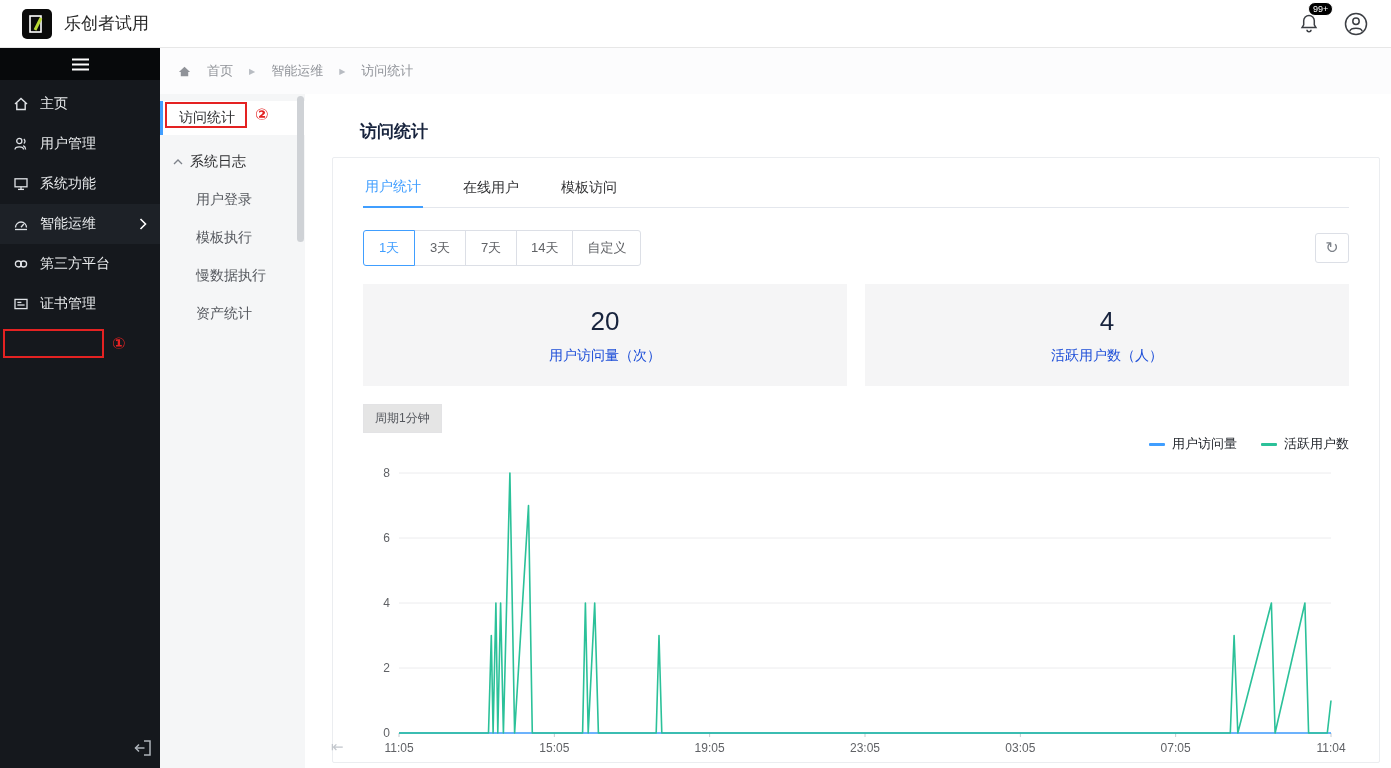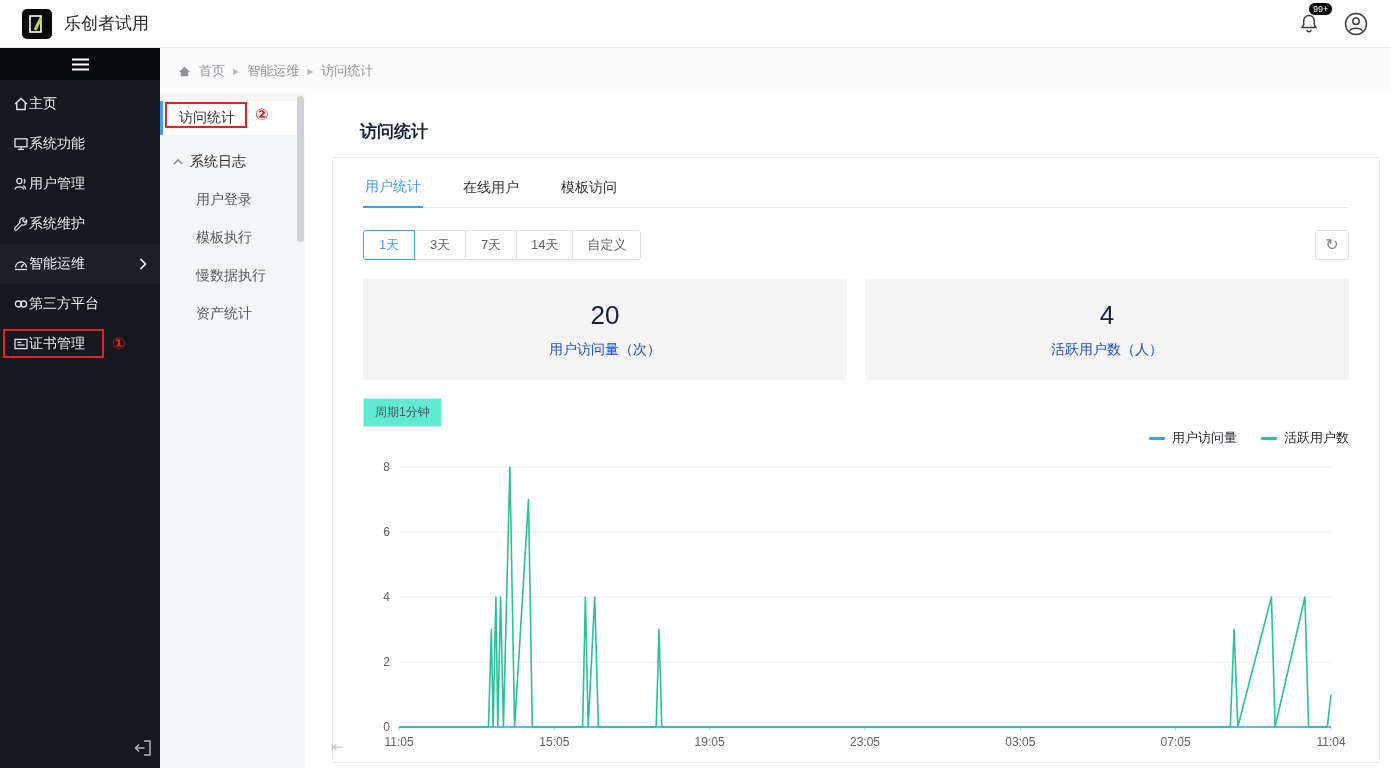--- a/index.html
+++ b/index.html
@@ -17,29 +17,29 @@
   .bell-wrap{position:relative;width:26px;height:26px;cursor:pointer}
   .badge{position:absolute;top:-9px;left:11px;background:#000000;color:#fff;font-size:9px;
     line-height:12px;padding:0 4px;border-radius:8px;border:1px solid #fff;white-space:nowrap}
   .avatar{width:26px;height:26px;cursor:pointer}
 
   
   .sidebar{position:absolute;top:48px;left:0;width:160px;height:720px;background:#15181d;color:#e8eaec}
   .hamburger{height:32px;background:#07090b;color:#fff;display:flex;align-items:center;
     justify-content:center;font-size:15px;cursor:pointer;letter-spacing:1px}
   .nav{padding-top:4px}
-  .nav-item{display:flex;align-items:center;height:40px;padding:0 13px;font-size:14px;cursor:pointer}
+  .nav-item{display:flex;align-items:center;height:40px;padding:0 13px;font-size:14px;gap:11px;cursor:pointer}
   .nav-item .nav-icon{width:16px;height:16px;flex:0 0 auto;color:#dfe2e6;display:flex;align-items:center}
   .nav-item.active{background:#1d2127}
   .nav-item .arrow{margin-left:auto;color:#fff;display:flex}
   .logout-btn{position:absolute;bottom:8px;right:5px;width:22px;height:22px;color:#aeb4bb;cursor:pointer}
 
   
   .breadcrumb-bar{position:absolute;left:160px;top:48px;width:1231px;height:46px;background:#fcfcfd;
-    display:flex;align-items:center;padding-left:18px;gap:8px;font-size:13px;color:#909399}
+    display:flex;align-items:center;padding-left:18px;gap:16px;font-size:13px;color:#909399}
   .bc-sep{font-size:8px;color:#b8bcc2}
   .bc-item{cursor:pointer}
   .bc-home{display:flex;align-items:center;color:#909399}
 
   
   .submenu{position:absolute;left:160px;top:94px;width:145px;height:674px;background:#f5f6f7}
   .submenu-item-selected{height:34px;display:flex;align-items:center;background:#fff;
     border-left:3px solid #409eff;padding-left:16px;font-size:14px;color:#303133;margin-top:7px;cursor:pointer}
   .submenu-group{display:flex;align-items:center;gap:7px;height:38px;padding-left:13px;
     font-size:14px;color:#303133;margin-top:8px;cursor:pointer}
@@ -53,36 +53,36 @@
   .main{position:absolute;left:305px;top:94px;width:1086px;height:674px;background:#fff;
     padding:18px 10px 0 27px}
   .page-title{font-size:17px;font-weight:bold;color:#17233d;margin:8px 0 14px 28px}
   .card{background:#fff;border:1px solid #ebedf0;border-radius:2px;width:1048px;height:606px;
     padding:10px 30px 0;position:relative}
   .tabs{display:flex;gap:38px;border-bottom:1px solid #e4e7ed;height:40px}
   .tab{font-size:14px;color:#303133;display:flex;align-items:center;cursor:pointer;padding:0 2px}
   .tab.active{color:#409eff;border-bottom:2px solid #409eff;margin-bottom:-1px}
   .toolbar{display:flex;align-items:center;margin-top:22px}
   .range-group{display:flex}
-  .range-btn{min-width:52px;height:30px;border:1px solid #dcdfe6;background:#fff;font-size:13px;
+  .range-btn{min-width:52px;height:36px;border:1px solid #dcdfe6;background:#fff;font-size:13px;
     color:#606266;display:flex;align-items:center;justify-content:center;margin-left:-1px;
     padding:0 14px;cursor:pointer}
   .range-btn:first-child{margin-left:0;border-radius:3px 0 0 3px}
   .range-btn:last-child{border-radius:0 3px 3px 0}
   .range-btn.active{color:#409eff;border-color:#409eff;position:relative;z-index:1}
   .refresh-btn{margin-left:auto;width:34px;height:30px;border:1px solid #dcdfe6;border-radius:3px;
     background:#fff;color:#7d8289;font-size:16px;line-height:1;cursor:pointer;display:flex;
     align-items:center;justify-content:center}
   .stats-row{display:flex;gap:18px;margin-top:18px}
   .stat-card{flex:1;height:102px;background:#f5f5f6;display:flex;flex-direction:column;
     align-items:center;justify-content:center}
   .stat-value{font-size:26px;font-weight:normal;color:#17233d}
   .stat-label{font-size:14px;color:#1d4ed8;margin-top:10px}
   .chip-row{margin-top:18px}
-  .period-chip{display:inline-block;background:#5eead4;border:1px solid #e3e3e5;font-size:12px;
+  .period-chip{display:inline-block;background:#e5e5e5;border:1px solid #e3e3e5;font-size:12px;
     color:#53565c;padding:5px 11px}
   .legend{display:flex;justify-content:flex-end;gap:24px;font-size:13px;color:#24282e;margin-top:2px}
   .legend-item{display:flex;align-items:center;cursor:pointer}
   .legend-item i{display:inline-block;width:16px;height:3px;margin-right:7px;border-radius:1px}
   .chart{width:988px;height:306px;display:block;margin-top:0}
   .chart text{font-size:12px;fill:#606266}
   .hscroll-arrow{position:absolute;left:-2px;bottom:6px;color:#c3c7cd;font-size:15px;cursor:pointer}
 
   
   .anno-box{position:absolute;border:2px solid #e42222;z-index:9;pointer-events:none}
@@ -132,44 +132,36 @@
         <span class="nav-icon">
           <svg width="16" height="16" viewBox="0 0 16 16">
               <path d="M2 8 8 2.5 14 8M3.8 7v6.5h8.4V7" fill="none" stroke="currentColor" stroke-width="1.4"></path>
             </svg>
         </span>
         <span>主页</span>
       </div>
       <div class="nav-item">
         <span class="nav-icon">
           <svg width="16" height="16" viewBox="0 0 16 16">
+              <circle cx="6.3" cy="5" r="2.6" fill="none" stroke="currentColor" stroke-width="1.3"></circle>
+              <path d="M2 13.5c0-3.6 8.6-3.6 8.6 0" fill="none" stroke="currentColor" stroke-width="1.3"></path>
+              <path d="M10.8 3.1a2.6 2.6 0 0 1 0 4.4M12.6 13.5c0-2-1-3.2-2.4-3.9" fill="none" stroke="currentColor" stroke-width="1.3"></path>
+            </svg>
+        </span>
+        <span>用户管理</span>
+      </div>
+      <div class="nav-item">
+        <span class="nav-icon">
+          <svg width="16" height="16" viewBox="0 0 16 16">
               <rect x="2" y="2.8" width="12" height="8" fill="none" stroke="currentColor" stroke-width="1.3"></rect>
               <line x1="8" y1="10.8" x2="8" y2="13.2" stroke="currentColor" stroke-width="1.3"></line>
               <line x1="5" y1="13.4" x2="11" y2="13.4" stroke="currentColor" stroke-width="1.3"></line>
             </svg>
         </span>
         <span>系统功能</span>
-      </div>
-      <div class="nav-item">
-        <span class="nav-icon">
-          <svg width="16" height="16" viewBox="0 0 16 16">
-              <circle cx="6.3" cy="5" r="2.6" fill="none" stroke="currentColor" stroke-width="1.3"></circle>
-              <path d="M2 13.5c0-3.6 8.6-3.6 8.6 0" fill="none" stroke="currentColor" stroke-width="1.3"></path>
-              <path d="M10.8 3.1a2.6 2.6 0 0 1 0 4.4M12.6 13.5c0-2-1-3.2-2.4-3.9" fill="none" stroke="currentColor" stroke-width="1.3"></path>
-            </svg>
-        </span>
-        <span>用户管理</span>
-      </div>
-      <div class="nav-item">
-        <span class="nav-icon">
-          <svg width="16" height="16" viewBox="0 0 16 16">
-              <path d="M13.6 4.2a3.4 3.4 0 0 1-4.5 4.5L4 13.8a1.4 1.4 0 0 1-2-2l5.1-5.1a3.4 3.4 0 0 1 4.5-4.5L9.5 4.3l2.2 2.2Z" fill="none" stroke="currentColor" stroke-width="1.2"></path>
-            </svg>
-        </span>
-        <span>系统维护</span>
       </div>
       <div class="nav-item active">
         <span class="nav-icon">
           <svg width="16" height="16" viewBox="0 0 16 16">
               <path d="M2.5 11.5a5.5 5.5 0 0 1 11 0" fill="none" stroke="currentColor" stroke-width="1.3"></path>
               <line x1="8" y1="11.2" x2="10.8" y2="8" stroke="currentColor" stroke-width="1.3"></line>
               <line x1="2" y1="13.5" x2="14" y2="13.5" stroke="currentColor" stroke-width="1.3"></line>
             </svg>
         </span>
         <span>智能运维</span>

